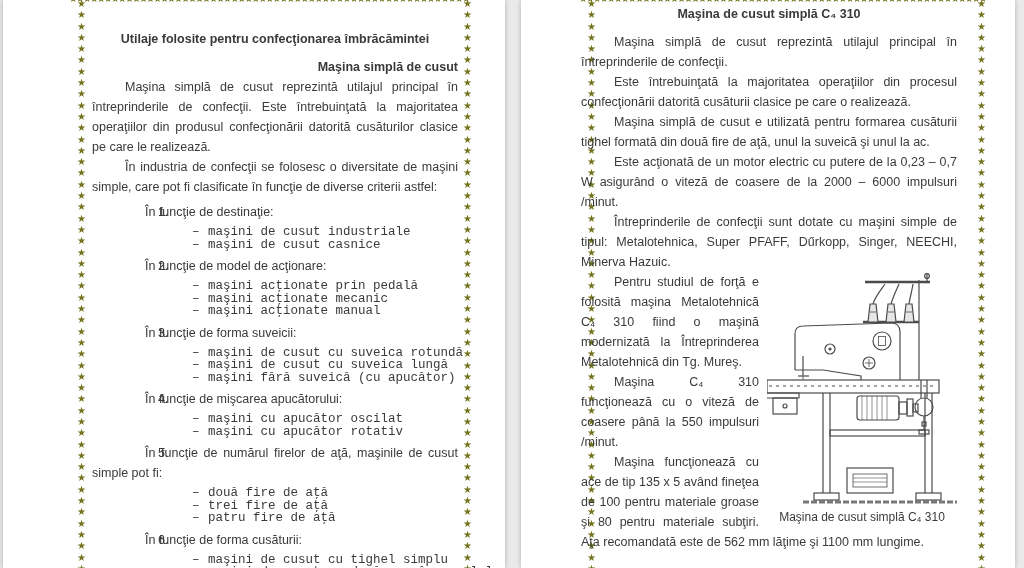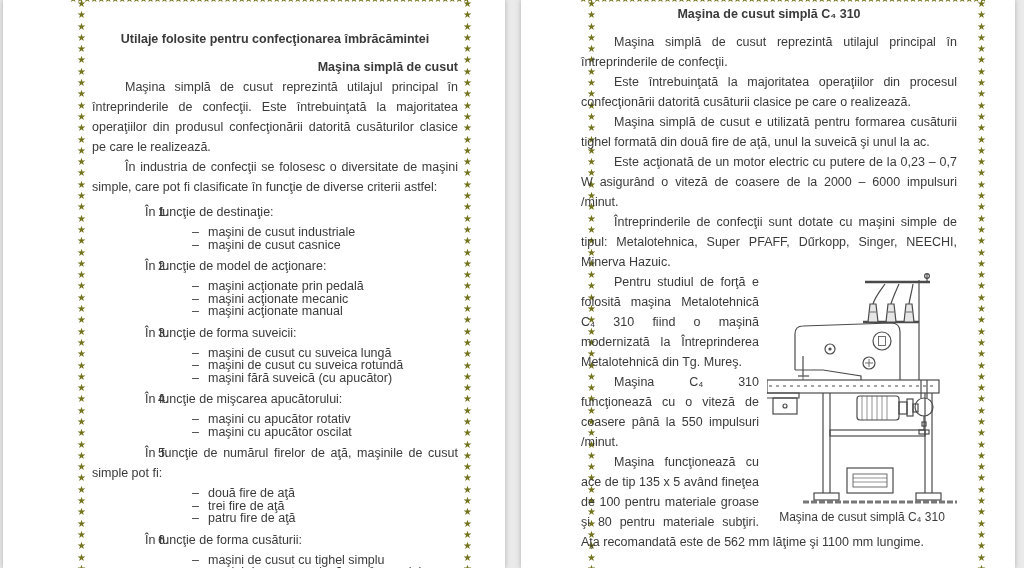--- a/index.html
+++ b/index.html
@@ -44,21 +44,21 @@
   .heading{font-weight:bold;line-height:20px;text-indent:33px;margin:0;text-align:right;}
   p.body{
     margin:0;text-align:justify;text-indent:33px;line-height:20px;
   }
   
   .num-item{
     margin:5px 0 0 0;text-align:justify;text-indent:33px;line-height:20px;
   }
   .num-item .num{display:inline-block;width:20px;}
   .sub-list{margin:4px 0 0 0;padding-left:100px;}
-  .sub-item{line-height:12.5px;white-space:nowrap;}
+  .sub-item{line-height:12.5px;white-space:nowrap;font-family:Liberation Mono, monospace;}
   .sub-item .dash{display:inline-block;width:16px;}
 
   
   .para-study{margin-top:18px;}
   .para-speed{margin-top:20px;}
   .para-needles{margin-top:12px;}
   figure.machine{
     float:right;width:190px;height:258px;margin:0 0 2px 8px;padding:0;
   }
   figure.machine svg{display:block;}
@@ -198,31 +198,31 @@
       <div class="sub-list">
         <div class="sub-item"><span class="dash">–</span><span>maşini acţionate prin pedală</span></div>
         <div class="sub-item"><span class="dash">–</span><span>maşini acţionate mecanic</span></div>
         <div class="sub-item"><span class="dash">–</span><span>maşini acţionate manual</span></div>
       </div>
 
       <div class="num-item">
         <span class="num">3.</span><span>În funcţie de forma suveicii:</span>
       </div>
       <div class="sub-list">
+        <div class="sub-item"><span class="dash">–</span><span>maşini de cusut cu suveica rotundă</span></div>
         <div class="sub-item"><span class="dash">–</span><span>maşini de cusut cu suveica lungă</span></div>
-        <div class="sub-item"><span class="dash">–</span><span>maşini de cusut cu suveica rotundă</span></div>
         <div class="sub-item"><span class="dash">–</span><span>maşini fără suveică (cu apucător)</span></div>
       </div>
 
       <div class="num-item">
         <span class="num">4.</span><span>În funcţie de mişcarea apucătorului:</span>
       </div>
       <div class="sub-list">
+        <div class="sub-item"><span class="dash">–</span><span>maşini cu apucător oscilat</span></div>
         <div class="sub-item"><span class="dash">–</span><span>maşini cu apucător rotativ</span></div>
-        <div class="sub-item"><span class="dash">–</span><span>maşini cu apucător oscilat</span></div>
       </div>
 
       <div class="num-item">
         <span class="num">5.</span><span>În funcţie de numărul firelor de aţă, maşinile de cusut simple pot fi:</span>
       </div>
       <div class="sub-list">
         <div class="sub-item"><span class="dash">–</span><span>două fire de aţă</span></div>
         <div class="sub-item"><span class="dash">–</span><span>trei fire de aţă</span></div>
         <div class="sub-item"><span class="dash">–</span><span>patru fire de aţă</span></div>
       </div>

